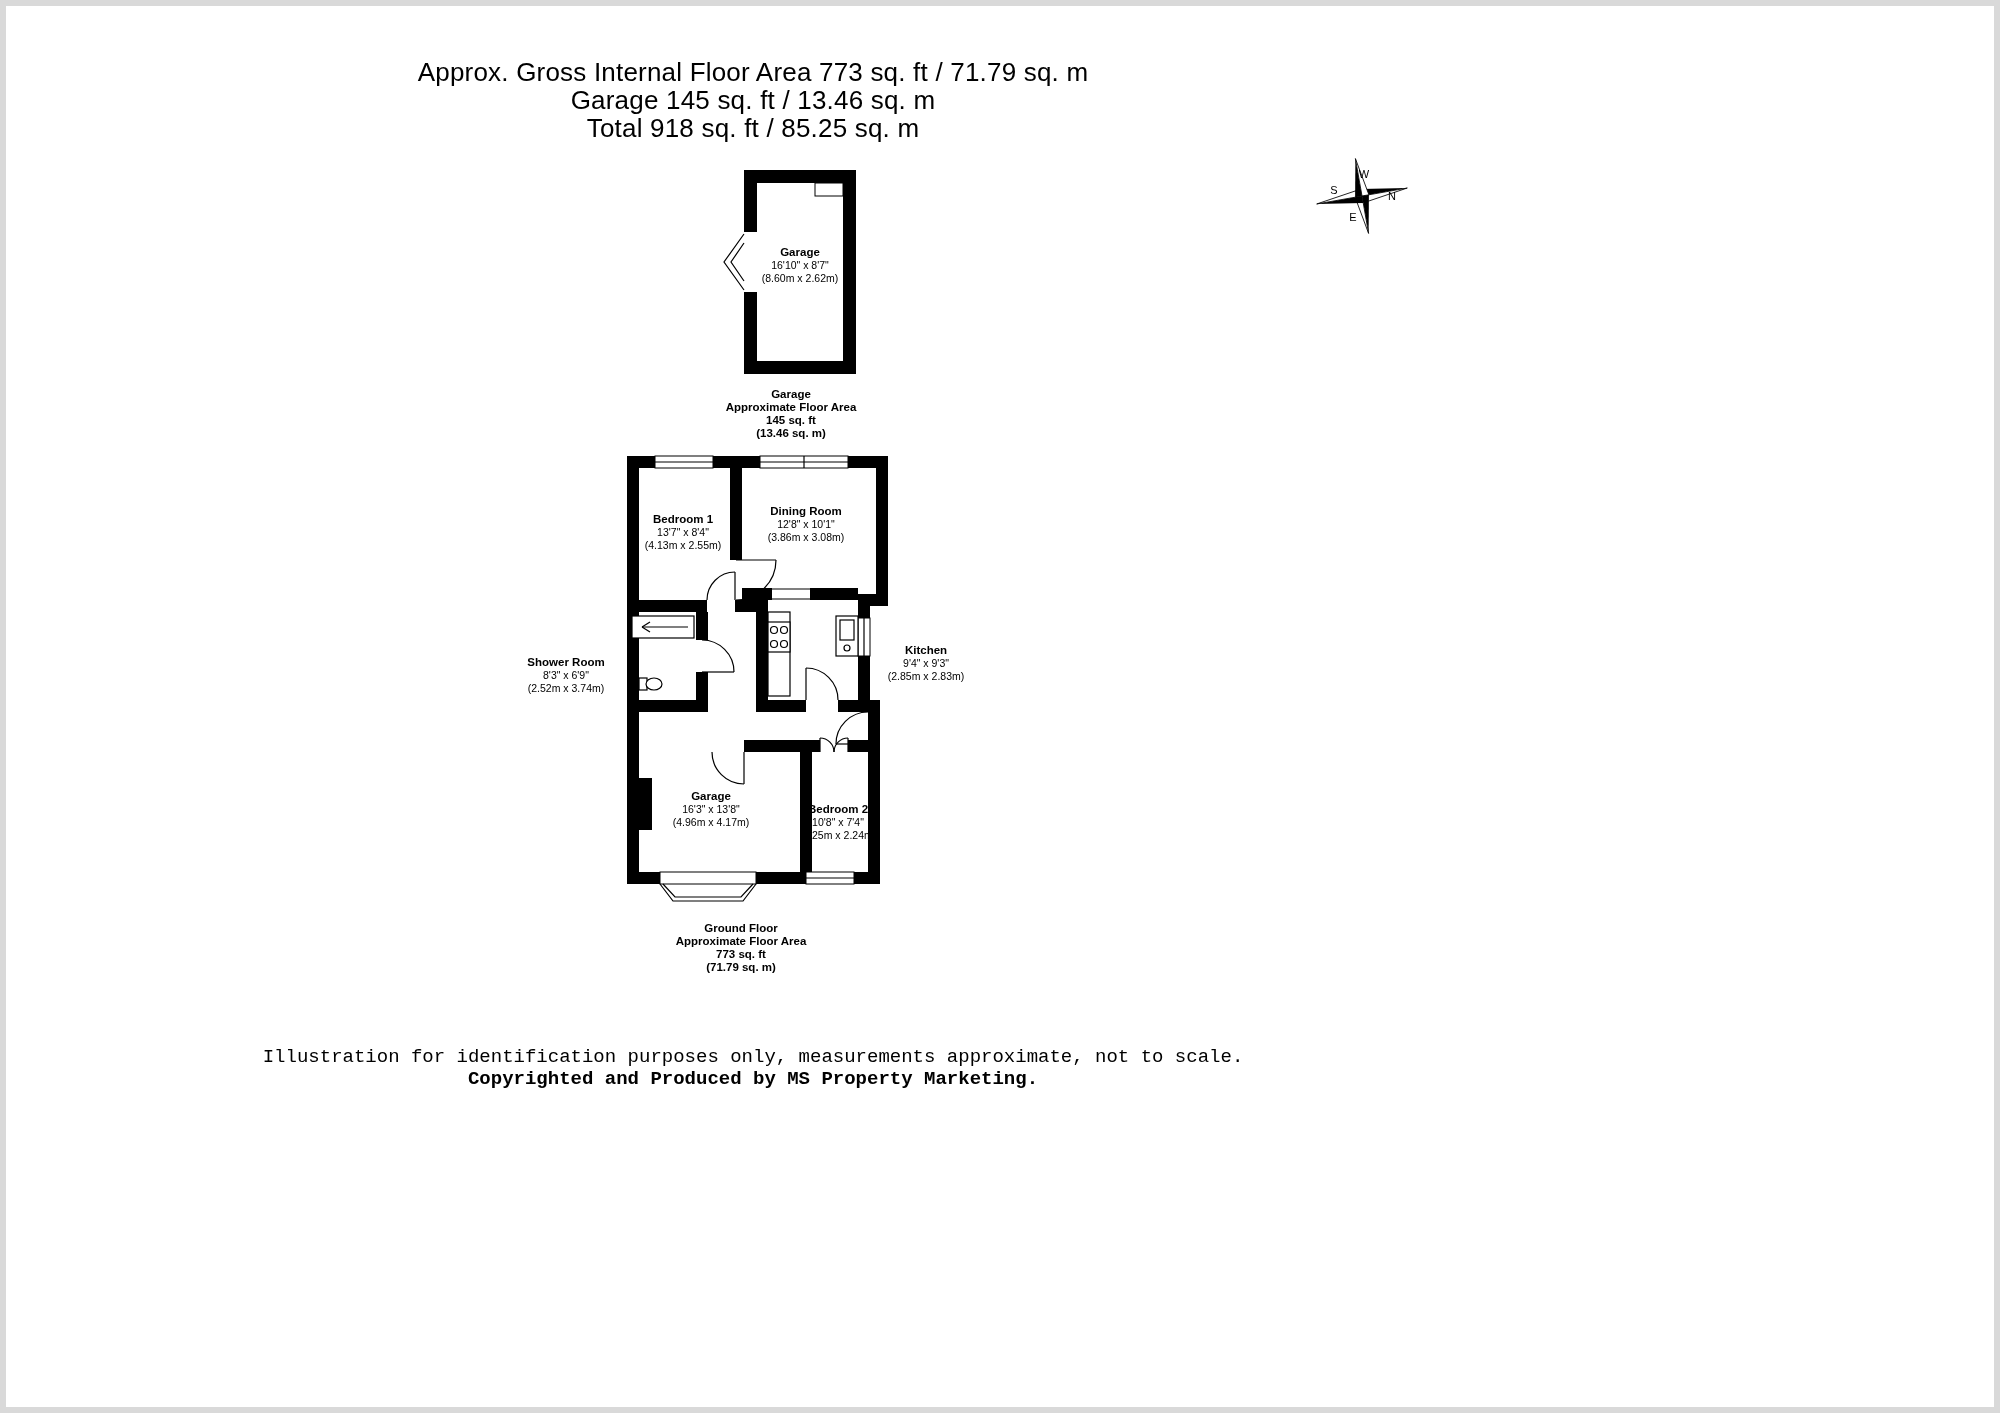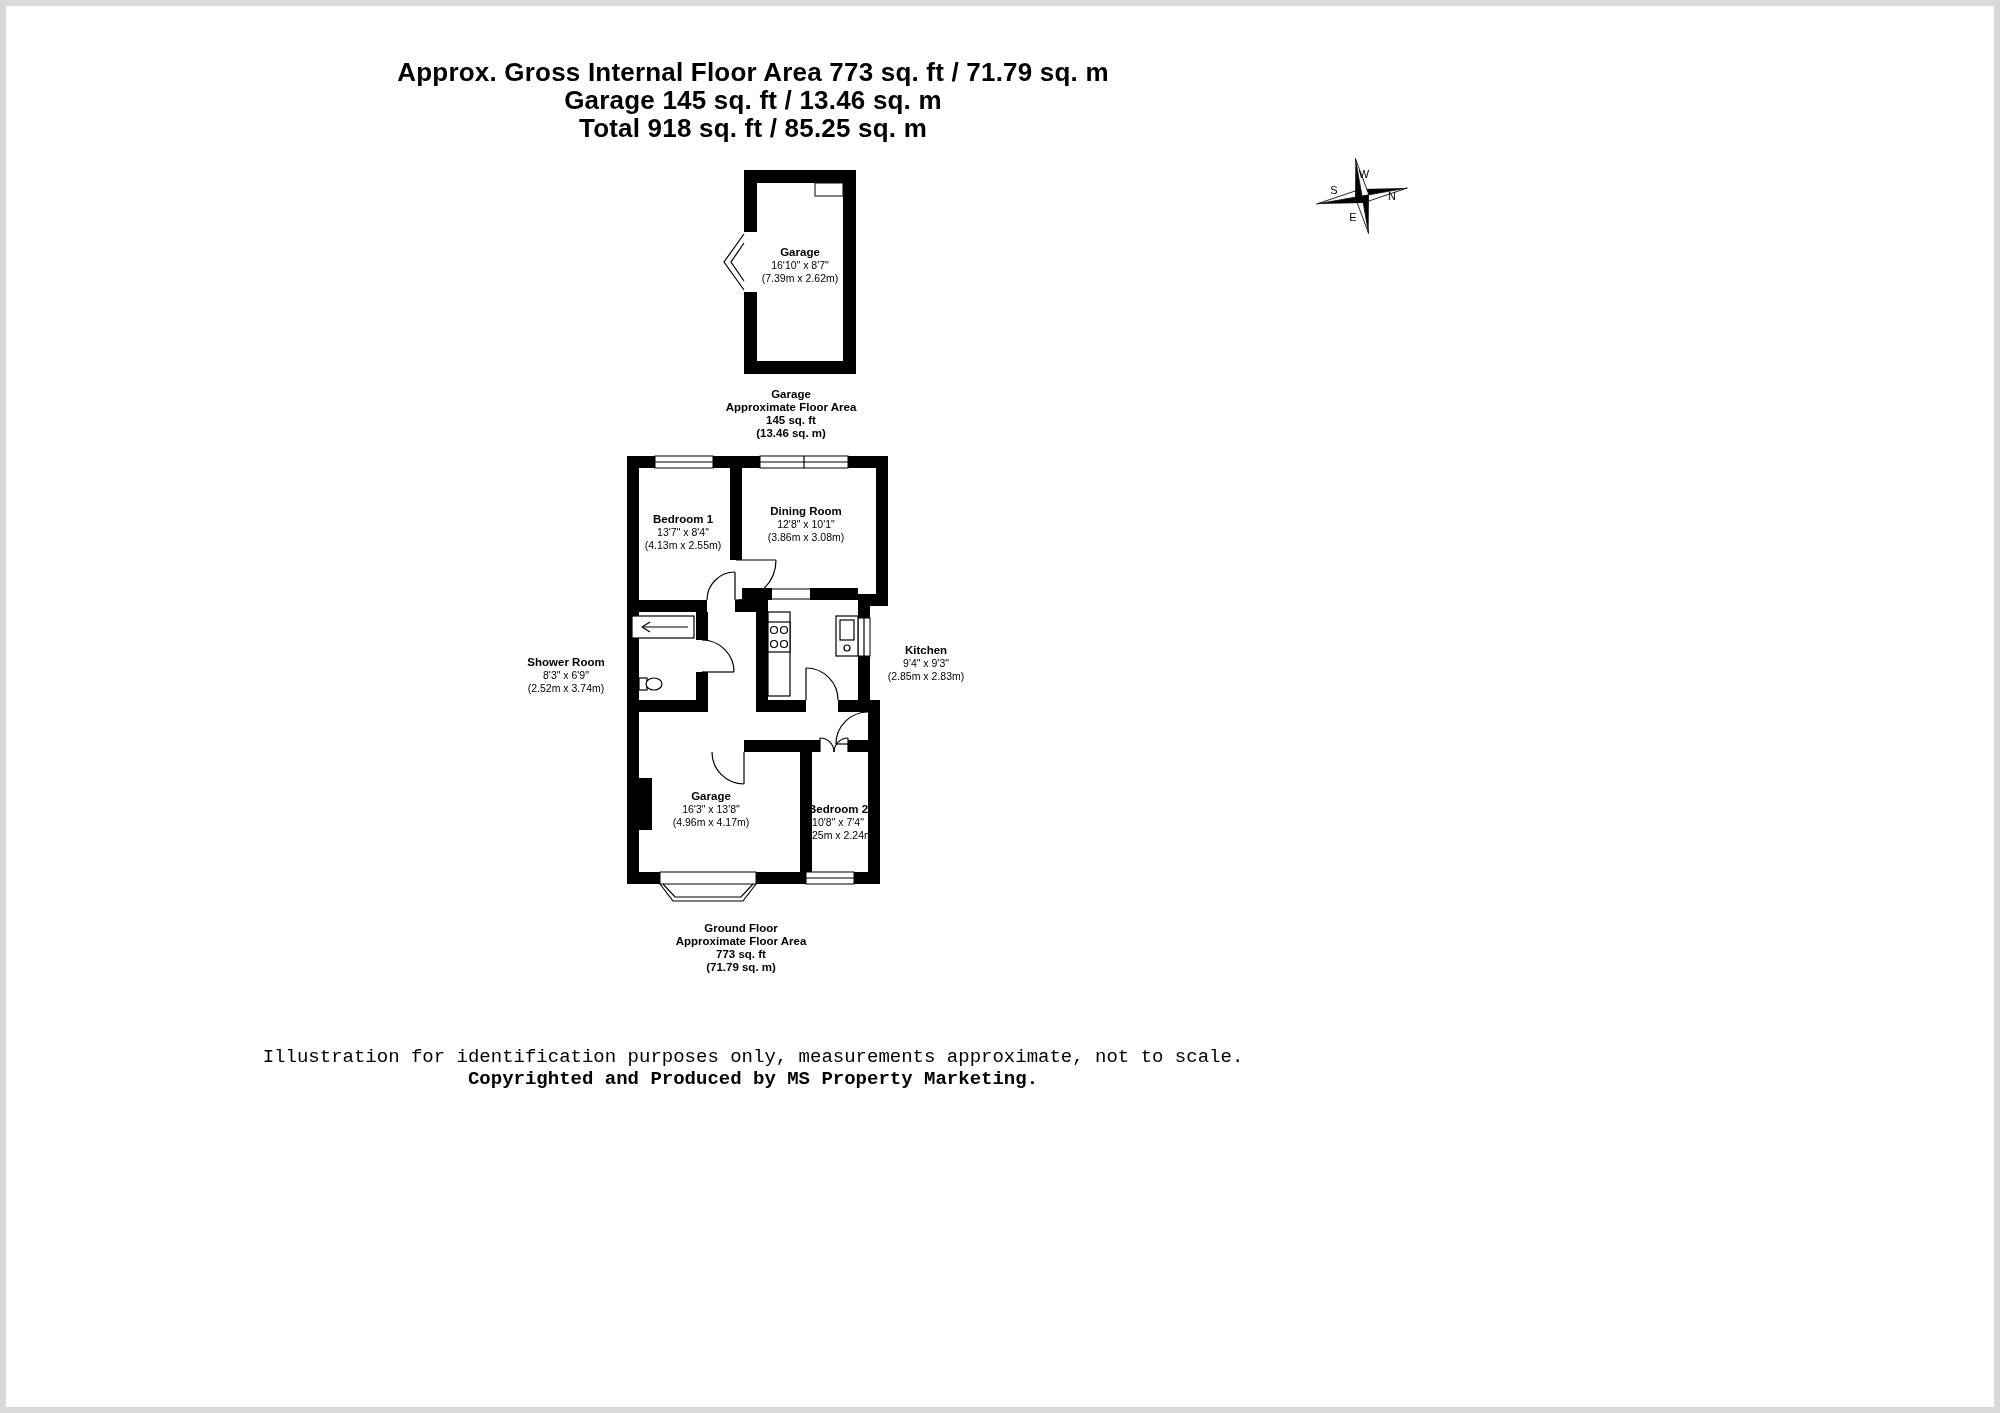--- a/index.html
+++ b/index.html
@@ -11,21 +11,21 @@
     color:#000;
     overflow:hidden;
   }
   .frame{
     position:absolute;inset:0;
     border:6px solid #d9d9d9;
     pointer-events:none;
   }
   .title{
     position:absolute;left:0;top:58px;width:1506px;
-    text-align:center;font-weight:bold;
+    text-align:center;font-weight:normal;
     font-size:26px;line-height:28px;
     letter-spacing:0.2px;
   }
   .footer{
     position:absolute;left:0;top:1046px;width:1506px;
     text-align:center;font-size:19px;line-height:22px;font-family:Liberation Mono, monospace;
   }
   .footer .f2{font-weight:bold;}
   .room-label{
     position:absolute;transform:translateX(-50%);
@@ -203,21 +203,21 @@
 
   <div class="title">
     <div>Approx. Gross Internal Floor Area 773 sq. ft / 71.79 sq. m</div>
     <div>Garage 145 sq. ft / 13.46 sq. m</div>
     <div>Total 918 sq. ft / 85.25 sq. m</div>
   </div>
 
   <div class="room-label" style="left:800px;top:246px">
     <div class="rname">Garage</div>
     <div class="rdim">16'10" x 8'7"</div>
-    <div class="rdim">(7.39m x 2.62m)</div>
+    <div class="rdim">(8.60m x 2.62m)</div>
   </div>
 
   <div class="caption" style="left:791px;top:388px">
     <div>Garage</div>
     <div>Approximate Floor Area</div>
     <div>145 sq. ft</div>
     <div>(13.46 sq. m)</div>
   </div>
 
   <div class="room-label" style="left:683px;top:513px">

